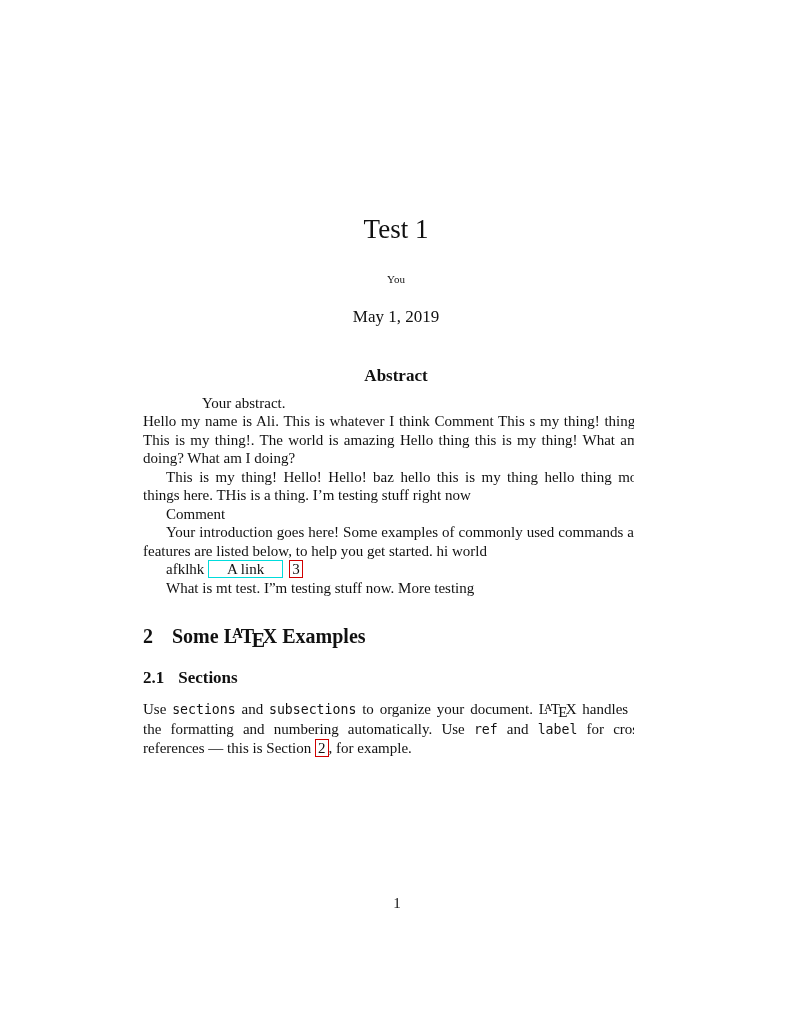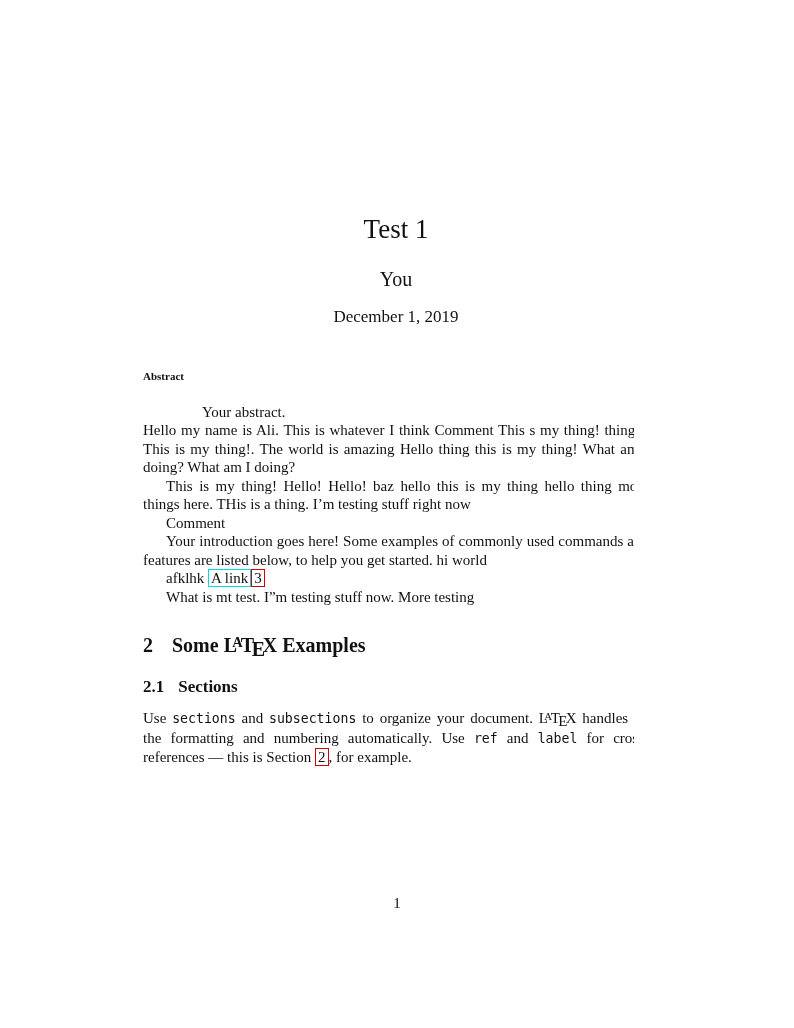--- a/index.html
+++ b/index.html
@@ -18,32 +18,33 @@
     width: 506px;
   }
   .titleblock { text-align: center; }
   .doc-title {
     margin: 213px 0 0 0;
     font-size: 27px; font-weight: normal;
     line-height: 32px;
   }
   .doc-author {
     margin: 24px 0 0 0;
-    font-size: 20px; line-height: 21px;
+    font-size: 11px; line-height: 21px;
   }
   .doc-date {
     margin: 16px 0 0 0;
     font-size: 17px; line-height: 21px;
   }
   .abstract-heading {
     margin: 40px 0 0 0;
-    font-size: 11px; font-weight: bold; line-height: 18px;
+    text-align: center;
+    font-size: 17px; font-weight: bold; line-height: 18px;
   }
   .abstract-body {
-    margin: 18px 36px 0 36px;
+    margin: 9px 36px 0 36px;
     font-size: 15px; line-height: 18px;
     text-indent: 23px;
   }
   .body-text { margin-top: 0; }
   .sec-heading {
     font-size: 20px; font-weight: bold;
     line-height: 24px;
     margin: 27px 0 17px 0;
   }
   .subsec-heading {
@@ -58,22 +59,22 @@
     font-size: 15px; line-height: 18.5px;
     text-align: justify;
   }
   p.indent { text-indent: 23px; }
   .tt {
     font-family: "DejaVu Sans Mono", monospace;
     font-size: 0.88em;
   }
   .linkbox {
     border: 1px solid var(--link-border, #00dcdc);
-    padding: 0 2px;
-    margin-right: 0;
+    padding: 0 18px;
+    margin-right: 6px;
   }
   .refbox {
     border: 1px solid var(--ref-border, #d00000);
     padding: 0 2px;
   }
   .latex .lx-a {
     display: inline-block;
     font-size: 0.72em;
     transform: translateY(-0.32em);
     margin-left: -0.34em; margin-right: -0.13em;
@@ -93,21 +94,21 @@
 </style>
 </head>
 <body>
 
 <div class="page">
   <div class="content">
 
     <div class="titleblock">
       <div class="doc-title">Test 1</div>
       <div class="doc-author">You</div>
-      <div class="doc-date">December 1, 2019</div>
+      <div class="doc-date">May 1, 2019</div>
     </div>
 
     <div class="abstract-heading">Abstract</div>
     <div class="abstract-body">Your abstract.</div>
 
     <div class="body-text" id="doc-body">
         <p>Hello my name is Ali. This is whatever I think Comment This s my thing! thing!!. This is my thing!. The world is amazing Hello thing this is my thing! What am I doing? What am I doing?</p>
         <p class="indent">This is my thing! Hello! Hello! baz hello this is my thing hello thing more things here. THis is a thing. I’m testing stuff right now</p>
         <p class="indent">Comment</p>
         <p class="indent">Your introduction goes here! Some examples of commonly used commands and features are listed below, to help you get started. hi world</p>

